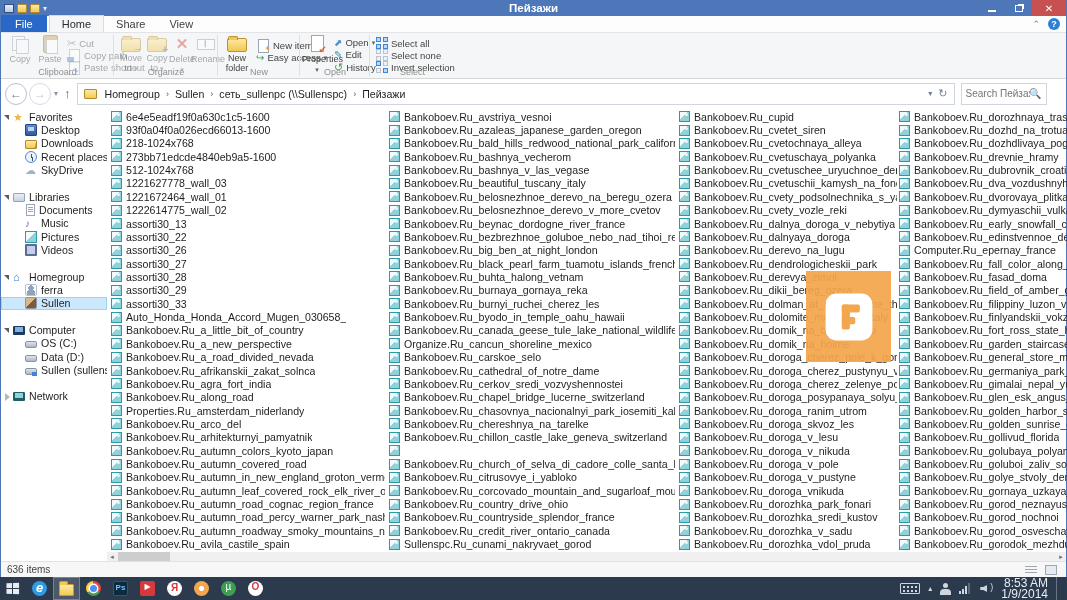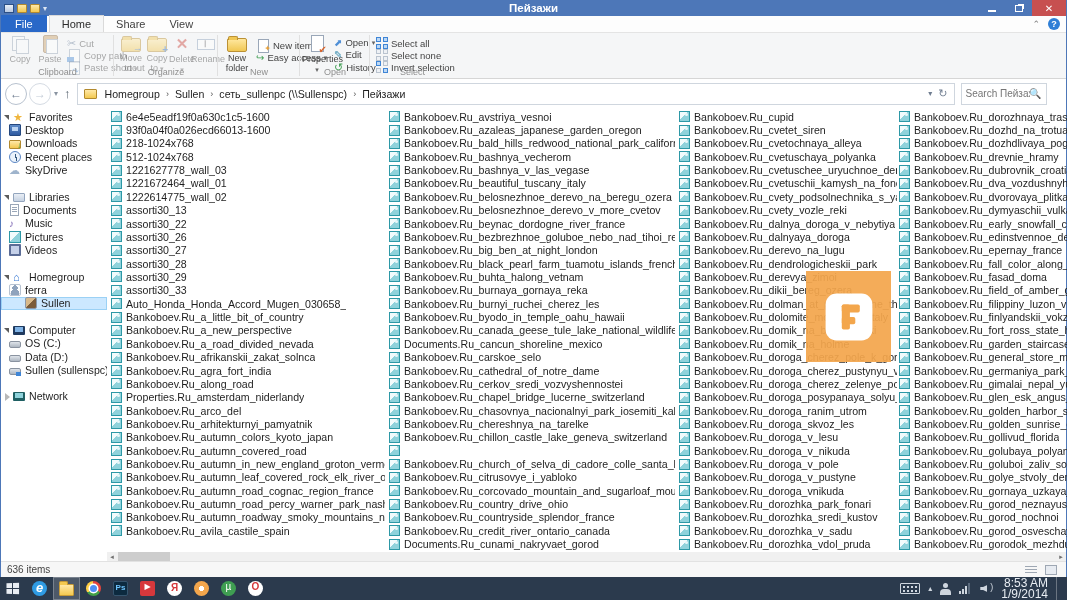--- a/index.html
+++ b/index.html
@@ -86,21 +86,21 @@
   .crumb-sep { color:#555; font-size:9px; padding:0 2px; }
   #addr-right { margin-left:auto; display:flex; align-items:center; gap:6px; padding-right:4px; color:#6f7d90; }
   #searchbox { width:86px; height:22px; border:1px solid #cfd6de; margin-left:6px; display:flex; align-items:center; padding:0 4px; }
   #searchbox input { border:none; outline:none; width:64px; font-size:10px; color:#8a8a8a; font-family:"Liberation Sans",sans-serif; }
   .search-glass { color:#7d8794; font-size:10px; }
 
   
   #main { position:absolute; left:0; top:108px; width:100%; height:444px; background:#fff; }
   #sidebar { position:absolute; left:0; top:2px; width:106px; height:440px; overflow:hidden; }
   .side-item { height:13.4px; display:flex; align-items:center; padding-left:12px; white-space:nowrap; color:#1e1e1e; }
-  .side-item.child { padding-left:8px; }
+  .side-item.child { padding-left:24px; }
   .side-item.sel { background:#cce8ff; border:1px solid #9bd1f5; padding-left:23px; }
   .side-gap { height:13px; }
   .tri { width:8px; height:8px; margin-right:2px; margin-left:-10px; position:relative; }
   .tri.exp::before { content:""; position:absolute; left:1px; top:2px; border-left:5px solid transparent; border-top:5px solid #5b5b5b; transform:rotate(0deg); }
   .tri.col::before { content:""; position:absolute; left:2px; top:1px; border-top:4px solid transparent; border-bottom:4px solid transparent; border-left:5px solid #b8b8b8; }
   .sic { width:12px; height:12px; margin-right:4px; position:relative; display:inline-block; flex:none; }
   .sic-favorites::before { content:"★"; color:#f0b63f; font-size:11px; line-height:12px; }
   .sic-desktop { background:linear-gradient(#5f8cc9,#2d5causb); background:linear-gradient(#5f8cc9,#2d59a0); border:1px solid #24477e; border-radius:1px; }
   .sic-desktop::after { content:""; position:absolute; left:2px; top:2px; right:2px; bottom:4px; background:#bcd4f2; }
   .sic-downloads { background:linear-gradient(#ffe9a8,#f3c950); border:1px solid #b28a2e; border-radius:1px; height:9px; margin-top:2px; }
@@ -475,20 +475,24 @@
           <div class="frow">
             <span class="fic"></span>
             <span class="fname">93f0a04f0a026ecd66013-1600</span>
           </div>
           <div class="frow">
             <span class="fic"></span>
             <span class="fname">218-1024x768</span>
           </div>
           <div class="frow">
             <span class="fic"></span>
+            <span class="fname">273bb71edcde4840eb9a5-1600</span>
+          </div>
+          <div class="frow">
+            <span class="fic"></span>
             <span class="fname">512-1024x768</span>
           </div>
           <div class="frow">
             <span class="fic"></span>
             <span class="fname">1221627778_wall_03</span>
           </div>
           <div class="frow">
             <span class="fic"></span>
             <span class="fname">1221672464_wall_01</span>
           </div>
@@ -661,21 +665,21 @@
           <div class="frow">
             <span class="fic"></span>
             <span class="fname">Bankoboev.Ru_byodo_in_temple_oahu_hawaii</span>
           </div>
           <div class="frow">
             <span class="fic"></span>
             <span class="fname">Bankoboev.Ru_canada_geese_tule_lake_national_wildlife_refuge_california</span>
           </div>
           <div class="frow">
             <span class="fic"></span>
-            <span class="fname">Documents.Ru_cancun_shoreline_mexico</span>
+            <span class="fname">Organize.Ru_cancun_shoreline_mexico</span>
           </div>
           <div class="frow">
             <span class="fic"></span>
             <span class="fname">Bankoboev.Ru_carskoe_selo</span>
           </div>
           <div class="frow">
             <span class="fic"></span>
             <span class="fname">Bankoboev.Ru_cathedral_of_notre_dame</span>
           </div>
           <div class="frow">
@@ -720,21 +724,21 @@
           <div class="frow">
             <span class="fic"></span>
             <span class="fname">Bankoboev.Ru_countryside_splendor_france</span>
           </div>
           <div class="frow">
             <span class="fic"></span>
             <span class="fname">Bankoboev.Ru_credit_river_ontario_canada</span>
           </div>
           <div class="frow">
             <span class="fic"></span>
-            <span class="fname">Documents.Ru_cunami_nakryvaet_gorod</span>
+            <span class="fname">Sullenspc.Ru_cunami_nakryvaet_gorod</span>
           </div>
         </div>
       <div class="fcol" id="fcol2">
           <div class="frow">
             <span class="fic"></span>
             <span class="fname">Bankoboev.Ru_cupid</span>
           </div>
           <div class="frow">
             <span class="fic"></span>
             <span class="fname">Bankoboev.Ru_cvetet_siren</span>
@@ -900,21 +904,21 @@
           <div class="frow">
             <span class="fic"></span>
             <span class="fname">Bankoboev.Ru_early_snowfall_central_park_new_</span>
           </div>
           <div class="frow">
             <span class="fic"></span>
             <span class="fname">Bankoboev.Ru_edinstvennoe_derevo</span>
           </div>
           <div class="frow">
             <span class="fic"></span>
-            <span class="fname">Bankoboev.Ru_epernay_france</span>
+            <span class="fname">Computer.Ru_epernay_france</span>
           </div>
           <div class="frow">
             <span class="fic"></span>
             <span class="fname">Bankoboev.Ru_fall_color_along_the_cimarron_ro</span>
           </div>
           <div class="frow">
             <span class="fic"></span>
             <span class="fname">Bankoboev.Ru_fasad_doma</span>
           </div>
           <div class="frow">

